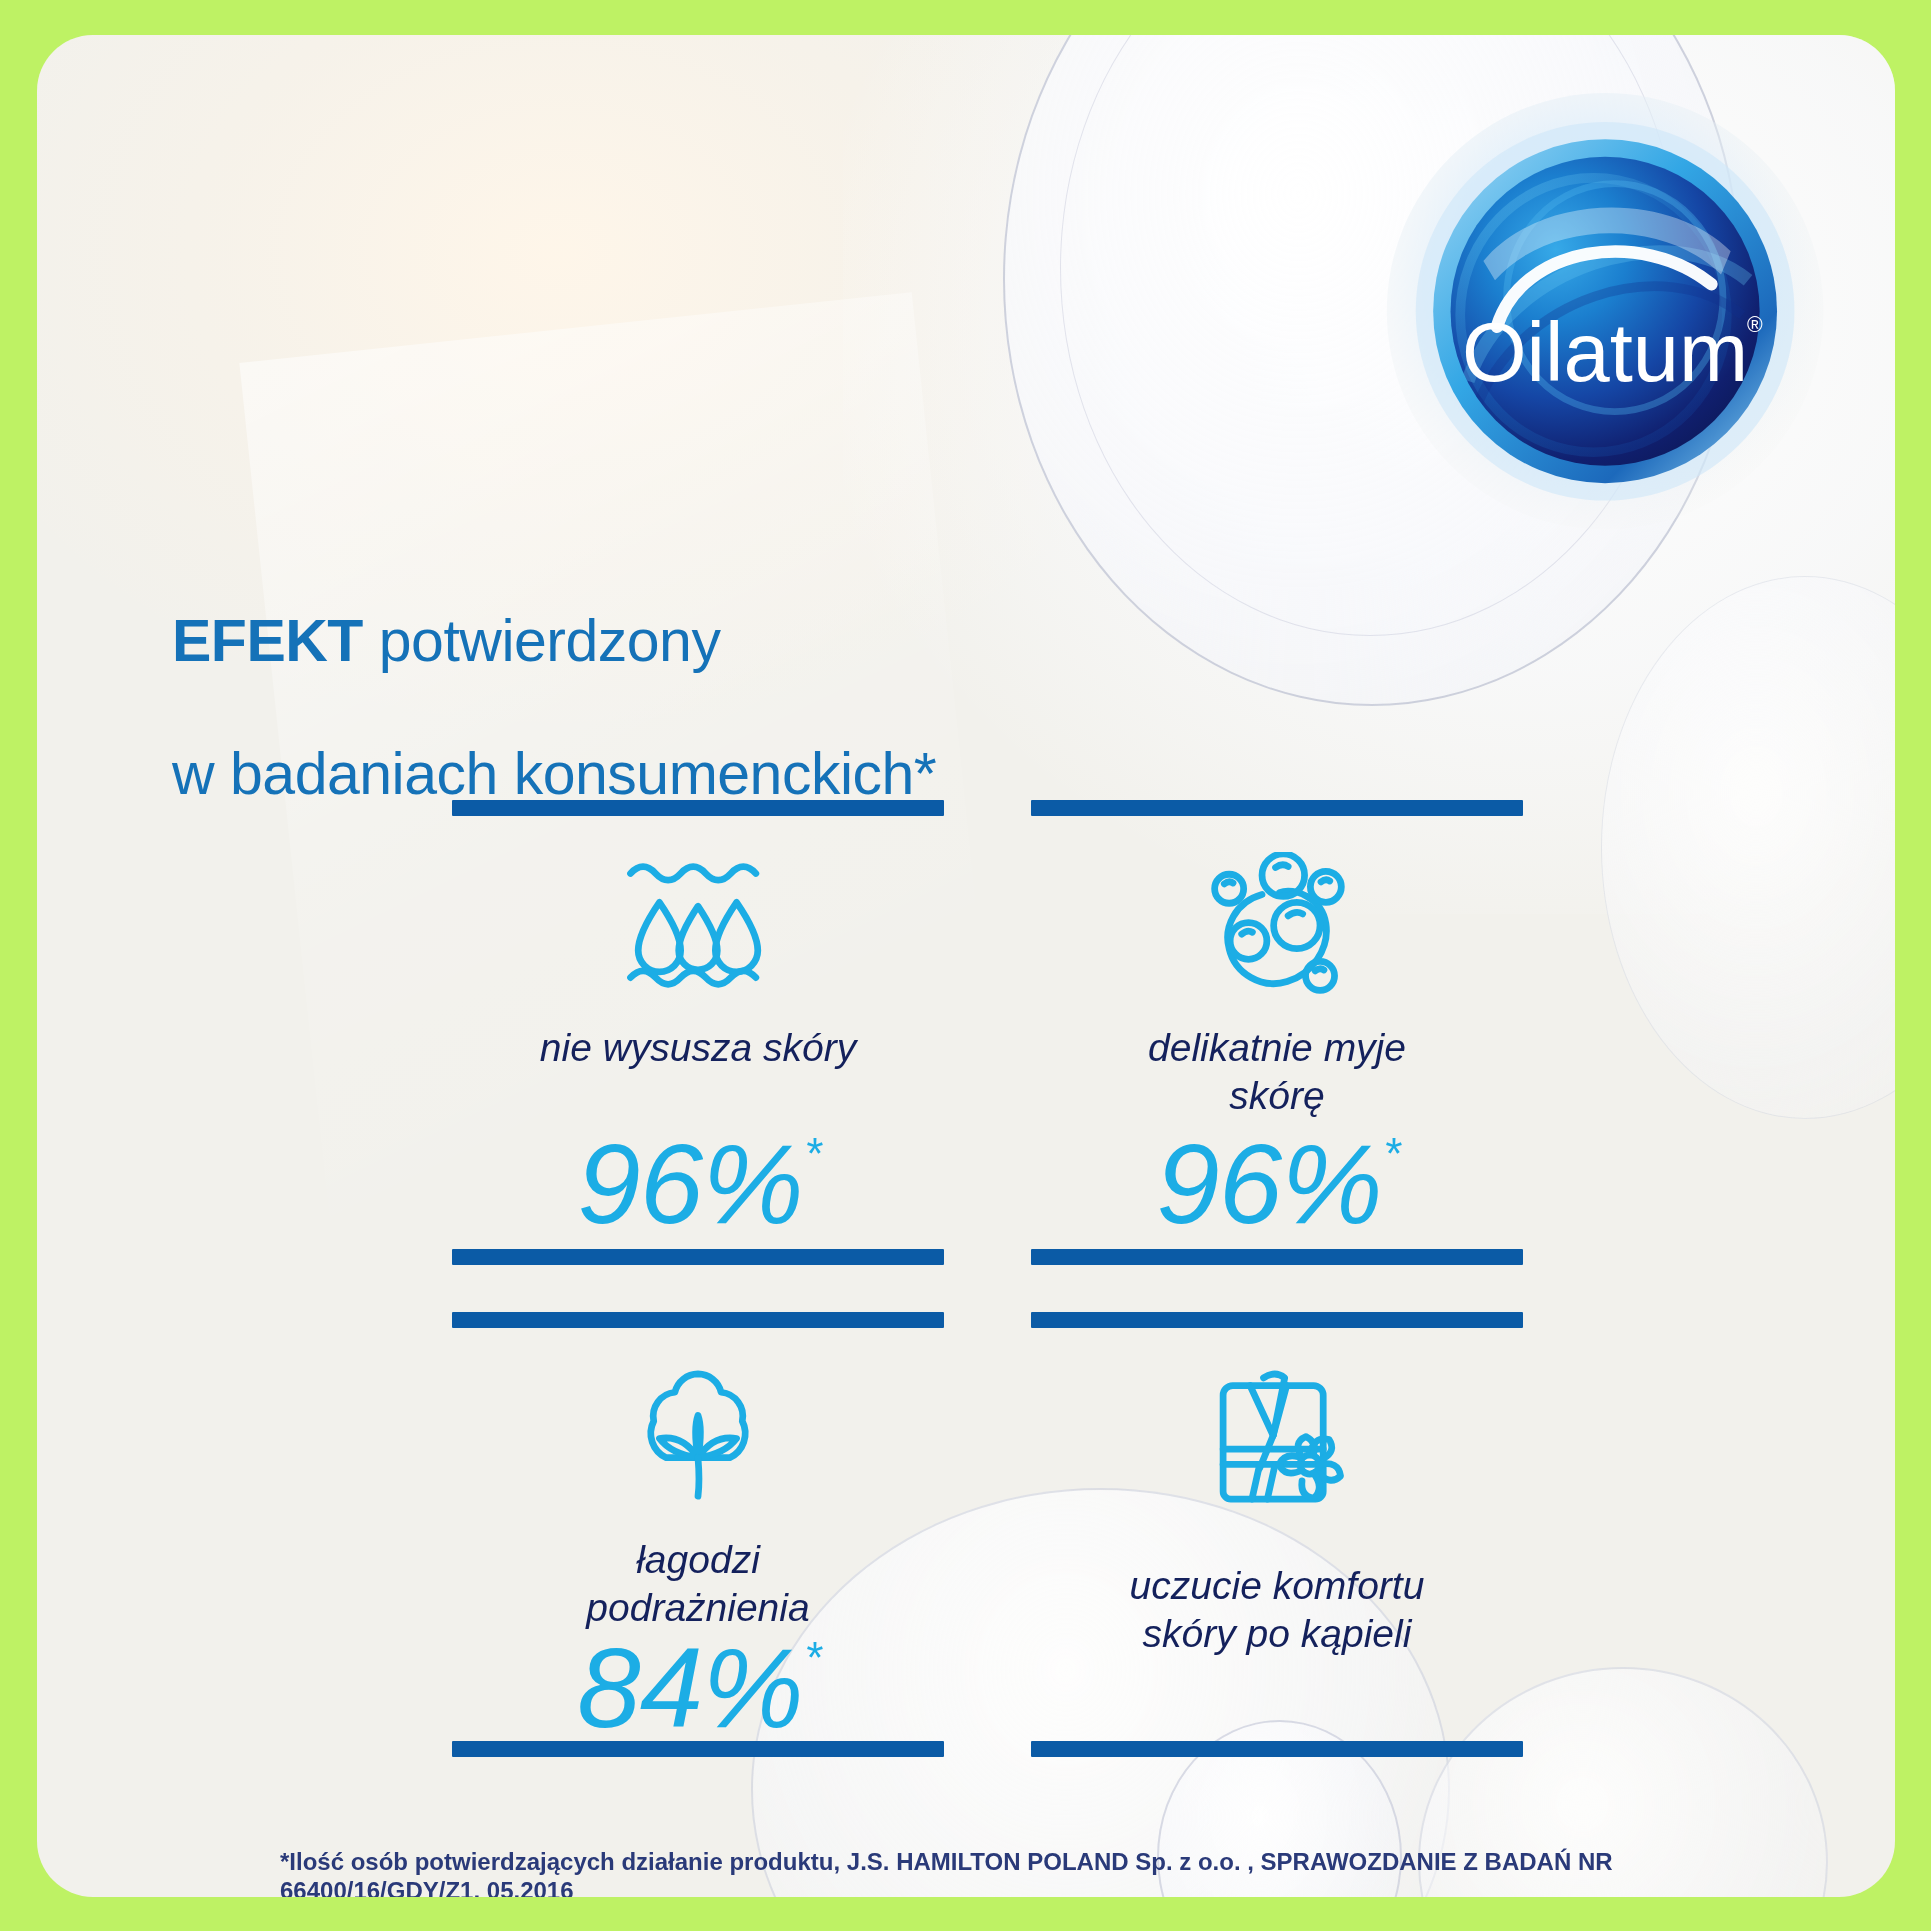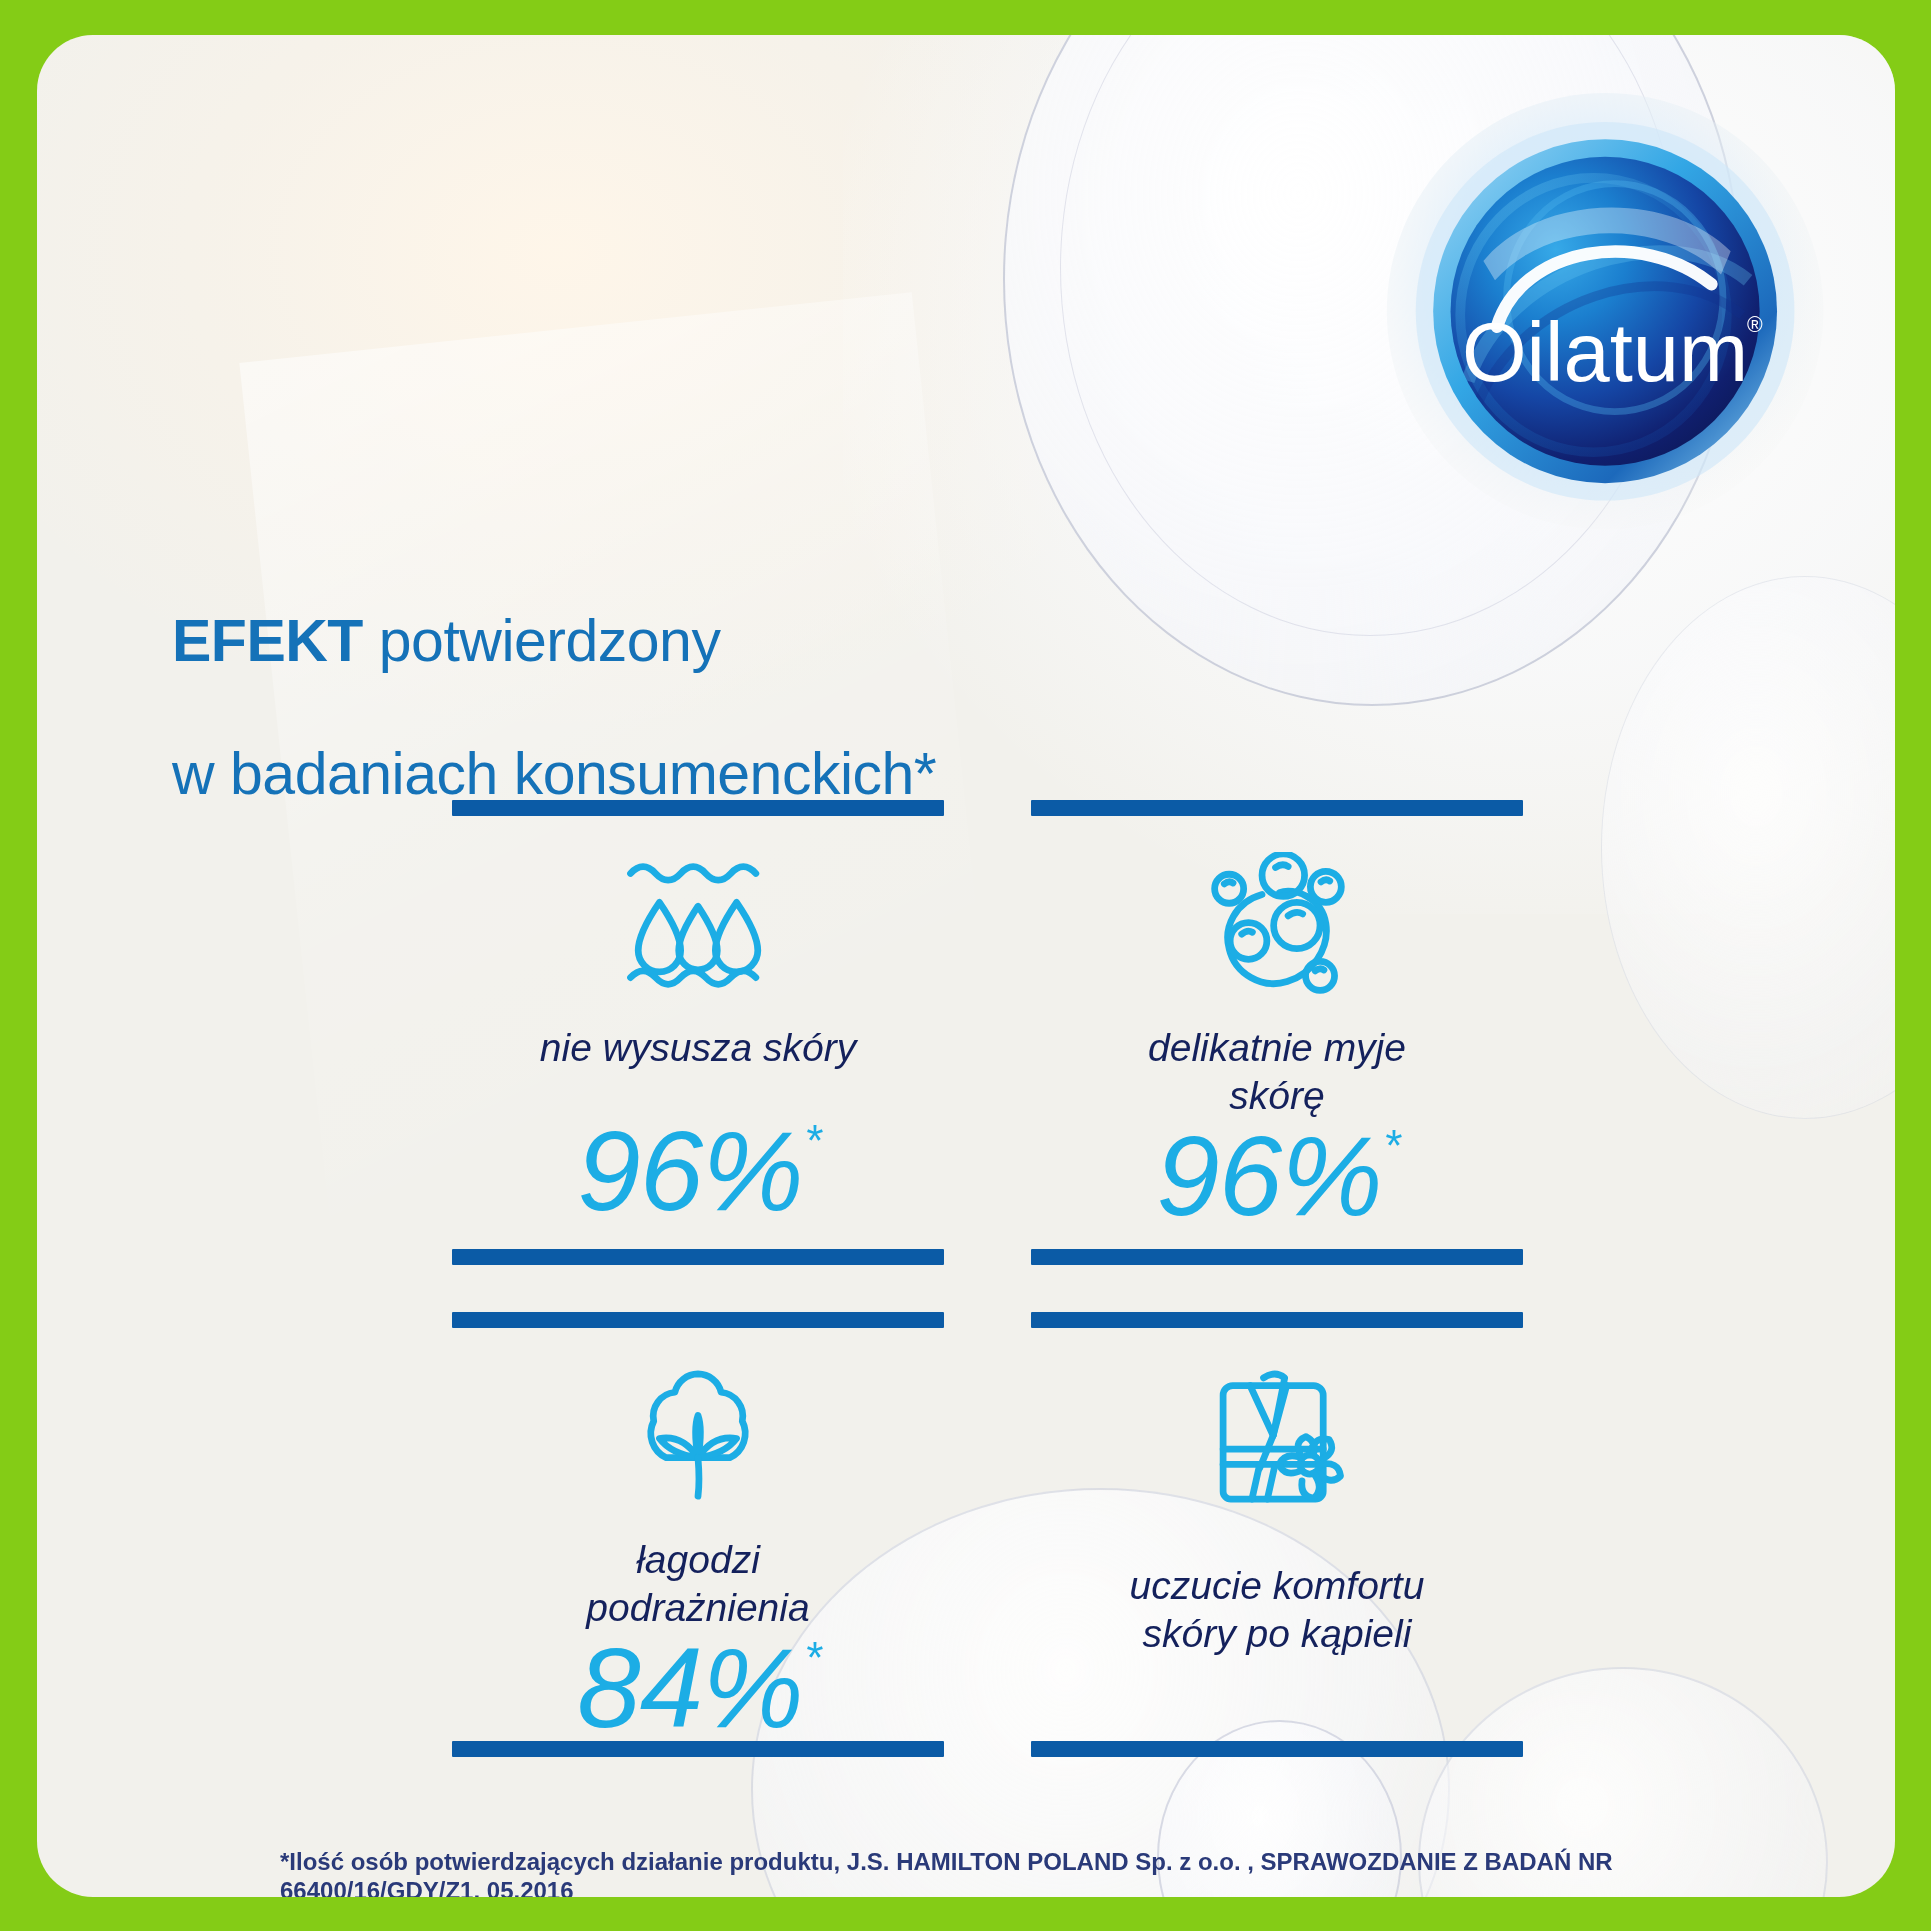--- a/index.html
+++ b/index.html
@@ -9,21 +9,21 @@
     height: 1931px;
     background: #ffffff;
     font-family: "Liberation Sans", sans-serif;
     overflow: hidden;
   }
 
   #stage {
     position: relative;
     width: 1931px;
     height: 1931px;
-    background: #84cc16;
+    background: #bef264;
   }
 
   
   .card {
     position: absolute;
     left: 37px;
     top: 35px;
     width: 1858px;
     height: 1862px;
     border-radius: 56px;
@@ -217,21 +217,21 @@
     display: inline-block;
   }
   .cell-pct .star {
     font-size: 44px;
     vertical-align: super;
     line-height: 1;
     position: relative;
     top: -15.4px;
     left: 1.9px;
   }
-  .cell.c0 .cell-pct, .cell.c1 .cell-pct { margin-bottom: 16px; }
+  .cell.c0 .cell-pct, .cell.c1 .cell-pct { margin-bottom: 3px; }
   .cell.c2 .cell-pct, .cell.c3 .cell-pct { margin-bottom: 11px; }
 
   
   .footnote {
     position: absolute;
     left: 243px;
     top: 1813px;
     width: 1506px;
     color: #2a3a79;
     font-size: 24px;

